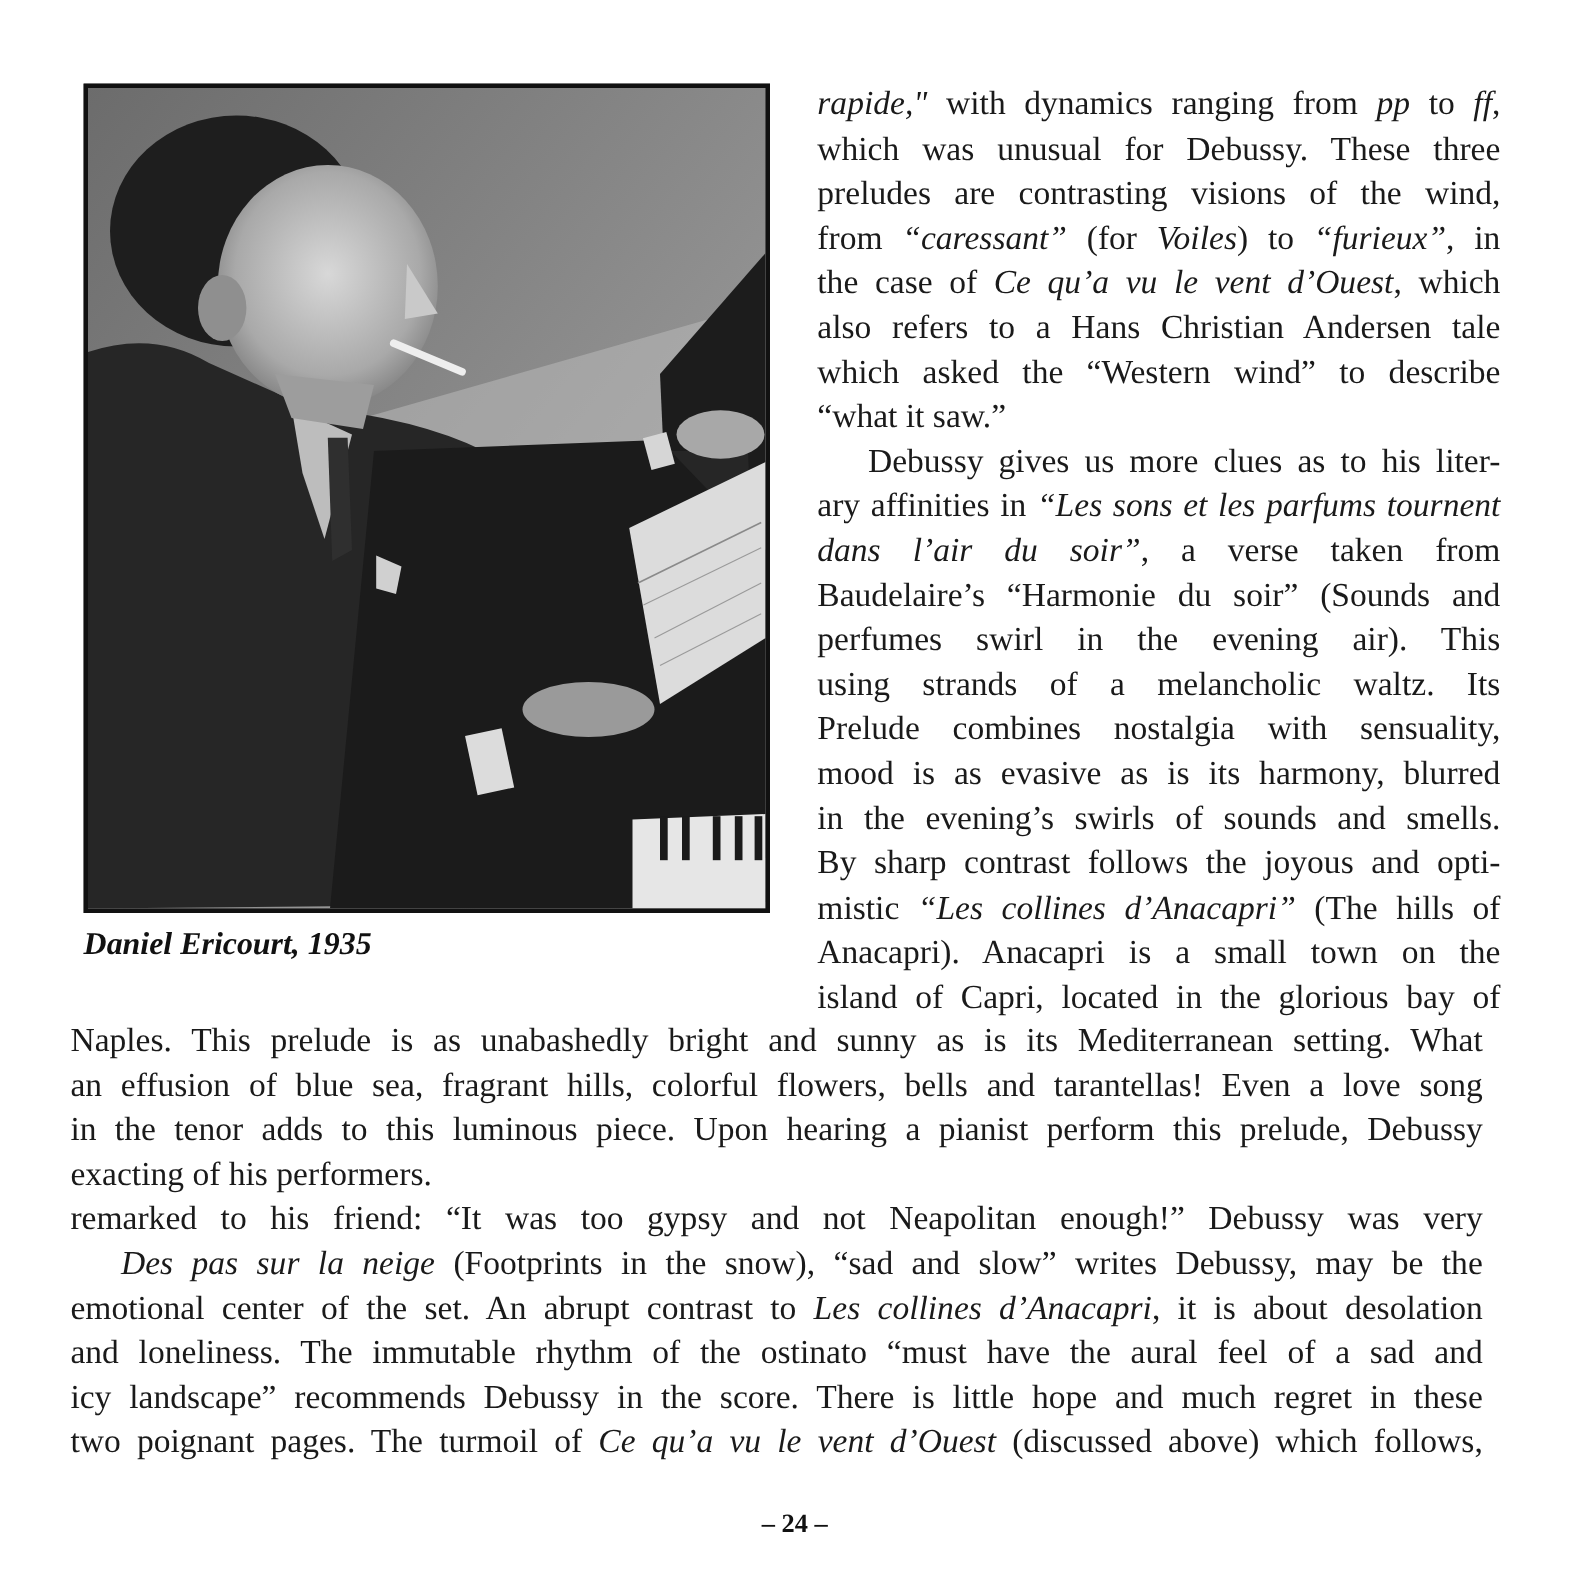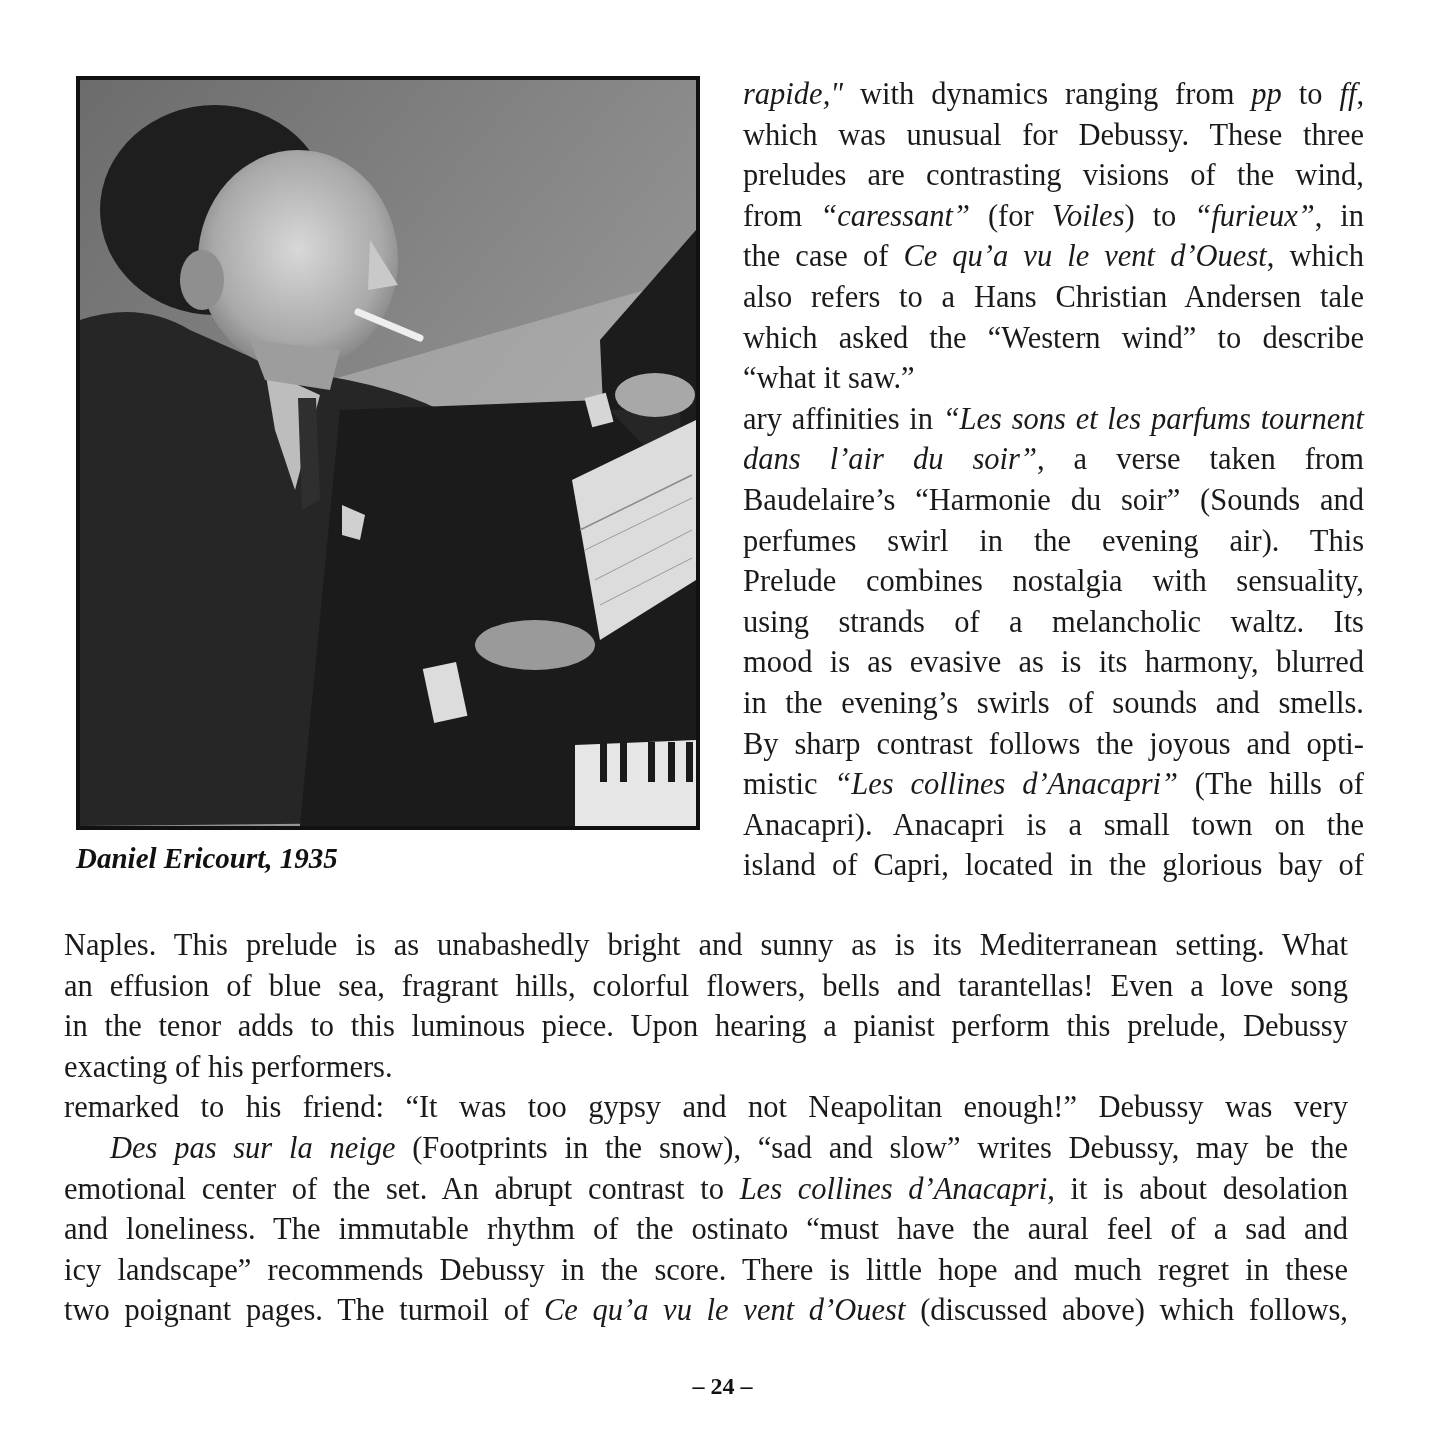--- a/index.html
+++ b/index.html
@@ -91,26 +91,27 @@
 
 <div class="col-right" id="col-right">
     <div class="line"><i>rapide,"</i><span> with dynamics ranging from </span><i>pp</i><span> to </span><i>ff</i><span>,</span></div>
     <div class="line"><span>which was unusual for Debussy.  These three</span></div>
     <div class="line"><span>preludes are contrasting visions of the wind,</span></div>
     <div class="line"><span>from </span><i>“caressant”</i><span> (for </span><i>Voiles</i><span>) to </span><i>“furieux”</i><span>, in</span></div>
     <div class="line"><span>the case of </span><i>Ce qu’a vu le vent d’Ouest</i><span>, which</span></div>
     <div class="line"><span>also refers to a Hans Christian Andersen tale</span></div>
     <div class="line"><span>which asked the “Western wind” to describe</span></div>
     <div class="line last"><span>“what it saw.”</span></div>
+    <div class="line indent"><span>Debussy gives us more clues as to his liter-</span></div>
     <div class="line"><span>ary affinities in </span><i>“Les sons et les parfums tournent</i></div>
     <div class="line"><i>dans l’air du soir”</i><span>, a verse taken from</span></div>
     <div class="line"><span>Baudelaire’s “Harmonie du soir” (Sounds and</span></div>
     <div class="line"><span>perfumes swirl in the evening air).  This</span></div>
+    <div class="line"><span>using strands of a melancholic waltz.  Its</span></div>
     <div class="line"><span>Prelude combines nostalgia with sensuality,</span></div>
-    <div class="line"><span>using strands of a melancholic waltz.  Its</span></div>
     <div class="line"><span>mood is as evasive as is its harmony, blurred</span></div>
     <div class="line"><span>in the evening’s swirls of sounds and smells.</span></div>
     <div class="line"><span>By sharp contrast follows the joyous and opti-</span></div>
     <div class="line"><span>mistic </span><i>“Les collines d’Anacapri”</i><span> (The hills of</span></div>
     <div class="line"><span>Anacapri).  Anacapri is a small town on the</span></div>
     <div class="line"><span>island of Capri, located in the glorious bay of</span></div>
   </div>
 
 <div class="full" id="col-full">
     <div class="line"><span>Naples.  This prelude is as unabashedly bright and sunny as is its Mediterranean setting.  What</span></div>

